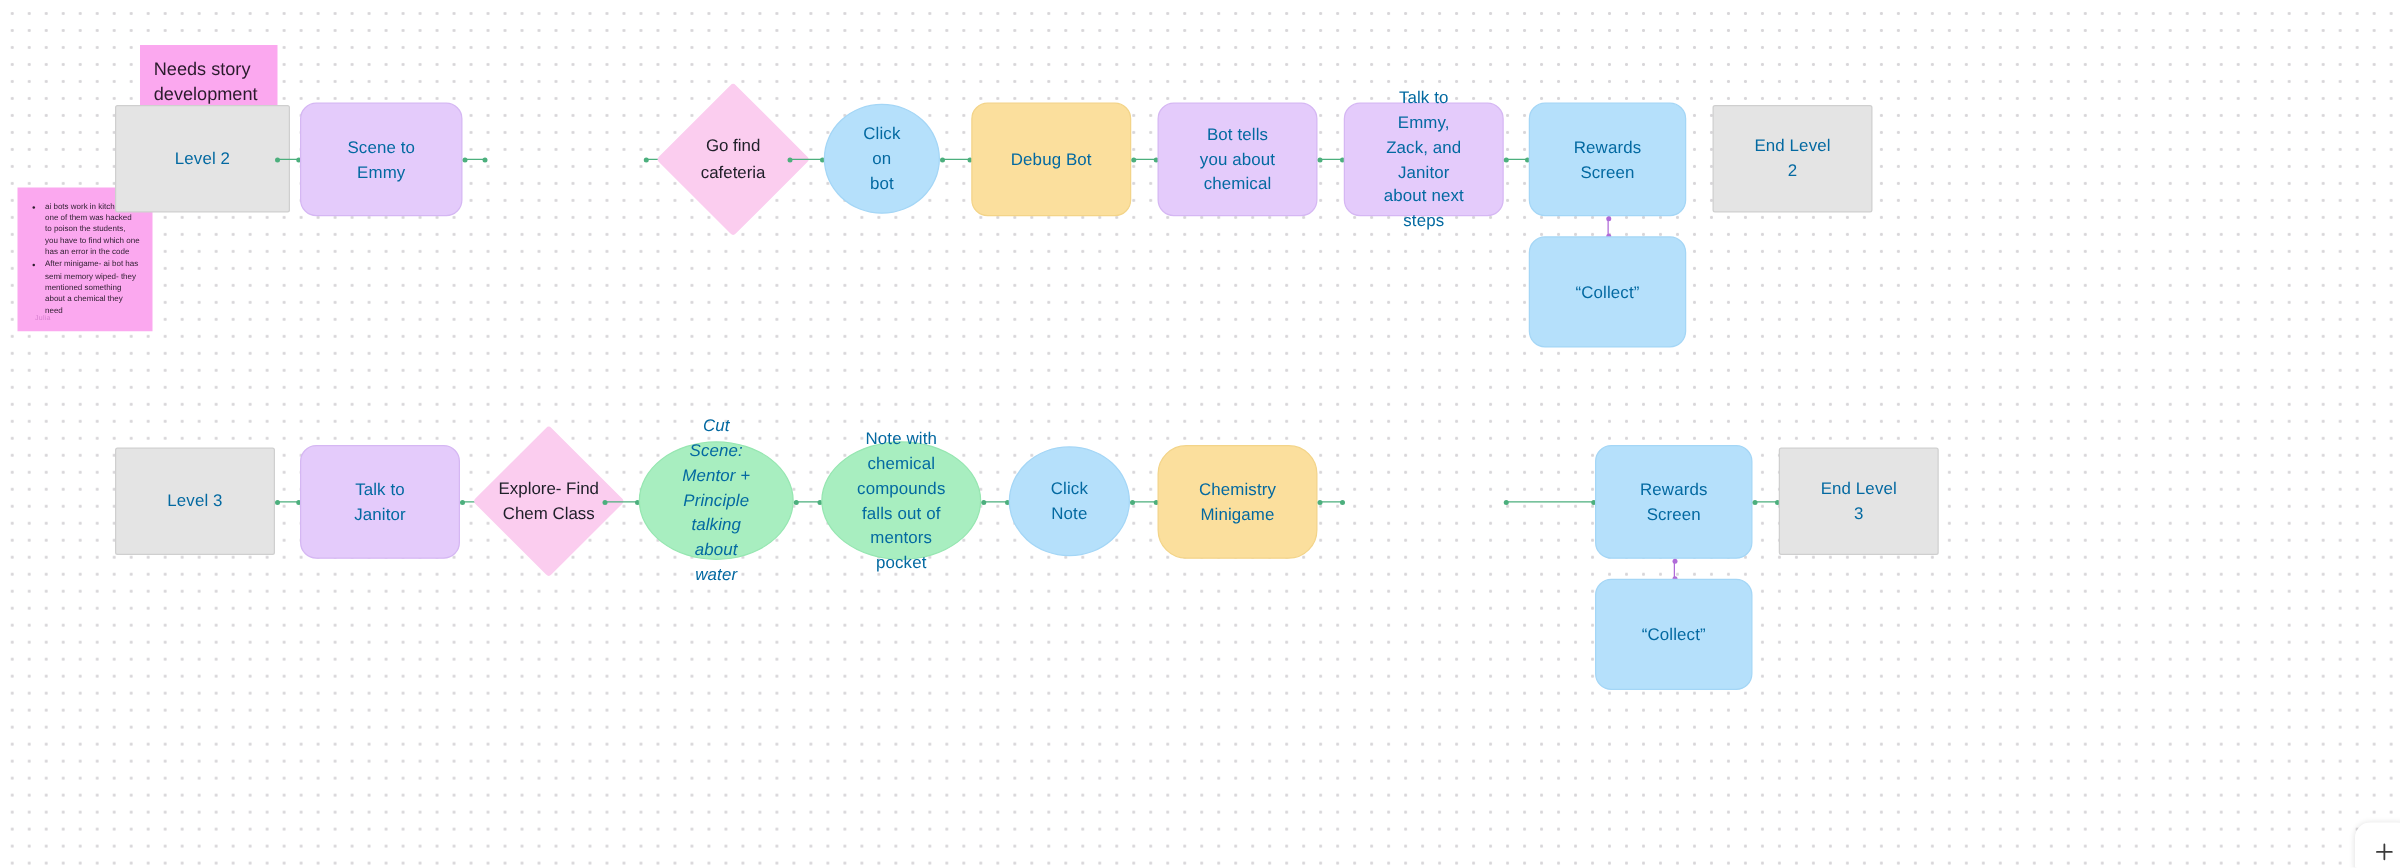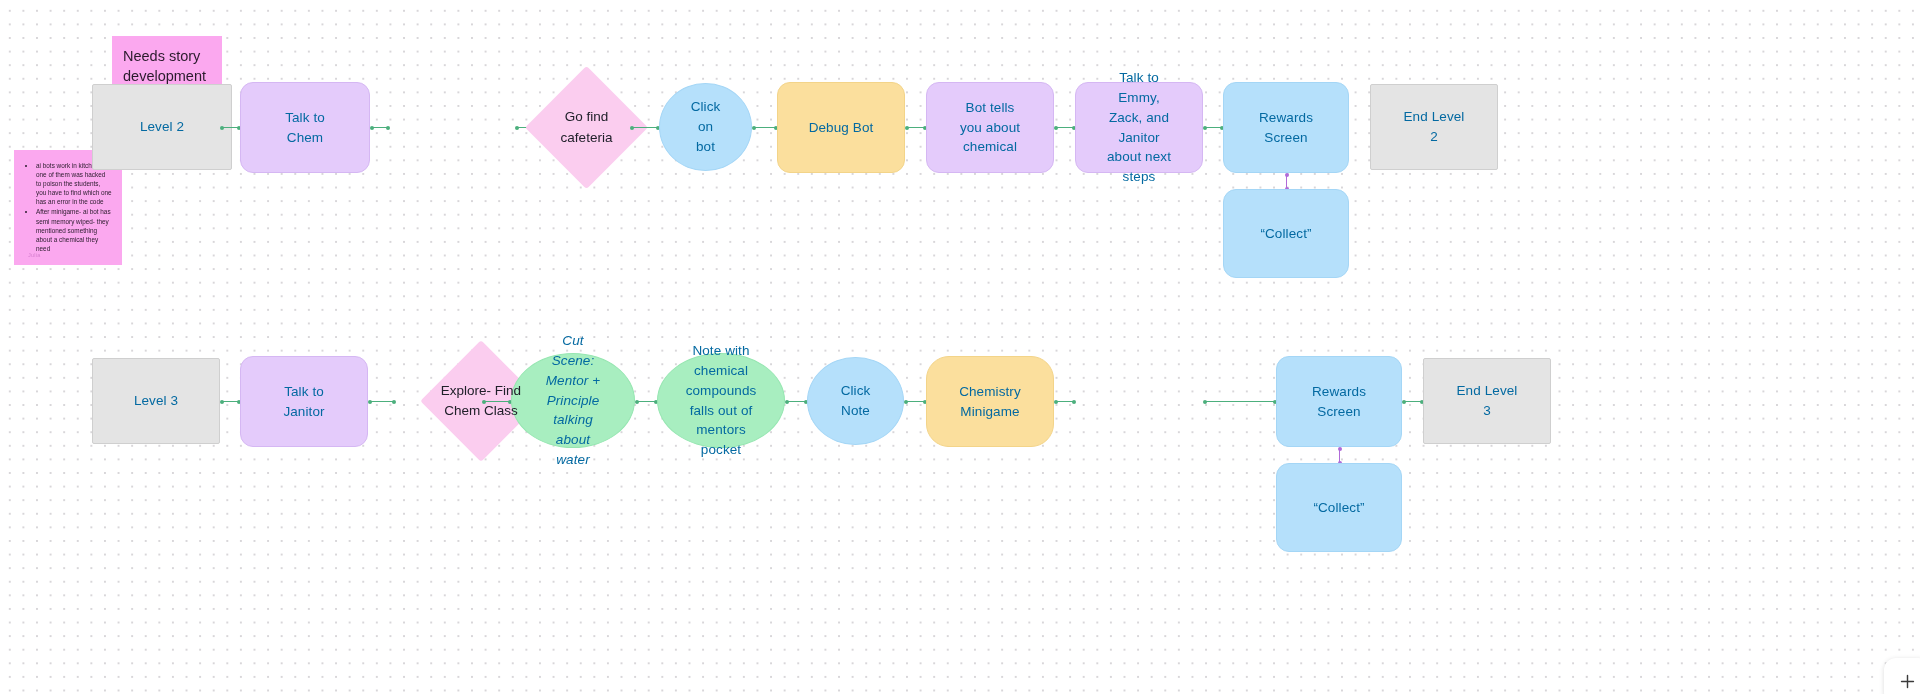--- a/index.html
+++ b/index.html
@@ -137,21 +137,21 @@
     <span class="author">Julia</span>
   </div>
 
   <div class="node rect-plain" style="left:92px; top:84px; width:140px; height:86px;">
     <span class="lbl">Level 2</span>
   </div>
 
   <div class="conn-h" style="left:221px; top:127px; width:19px;"></div>
 
   <div class="node rect-round purple" style="left:240px; top:82px; width:130px; height:91px;">
-    <span class="lbl">Talk to Chem</span>
+    <span class="lbl">Scene to Emmy</span>
   </div>
 
   <div class="conn-h" style="left:371px; top:127px; width:18px;"></div>
 
 
   <div class="conn-h" style="left:516px; top:127px; width:26px;"></div>
 
   <div class="diamond-wrap" style="left:543px; top:84px; width:87px; height:87px;">
     <div class="diamond-shape"></div>
     <span class="lbl">Go find
@@ -204,21 +204,21 @@
   </div>
 
   <div class="conn-h" style="left:221px; top:401px; width:19px;"></div>
 
   <div class="node rect-round purple" style="left:240px; top:356px; width:128px; height:91px;">
     <span class="lbl">Talk to Janitor</span>
   </div>
 
   <div class="conn-h" style="left:369px; top:401px; width:26px;"></div>
 
-  <div class="diamond-wrap" style="left:396px; top:358px; width:86px; height:86px;margin-left:42px;">
+  <div class="diamond-wrap" style="left:396px; top:358px; width:86px; height:86px;">
     <div class="diamond-shape"></div>
     <span class="lbl">Explore- Find
 Chem Class</span>
   </div>
 
   <div class="conn-h" style="left:483px; top:401px; width:28px;"></div>
 
   <div class="node ellipse green-e" style="left:511px; top:353px; width:124px; height:95px;font-style:italic;">
     <span class="lbl">Cut Scene: Mentor +
 Principle talking about

